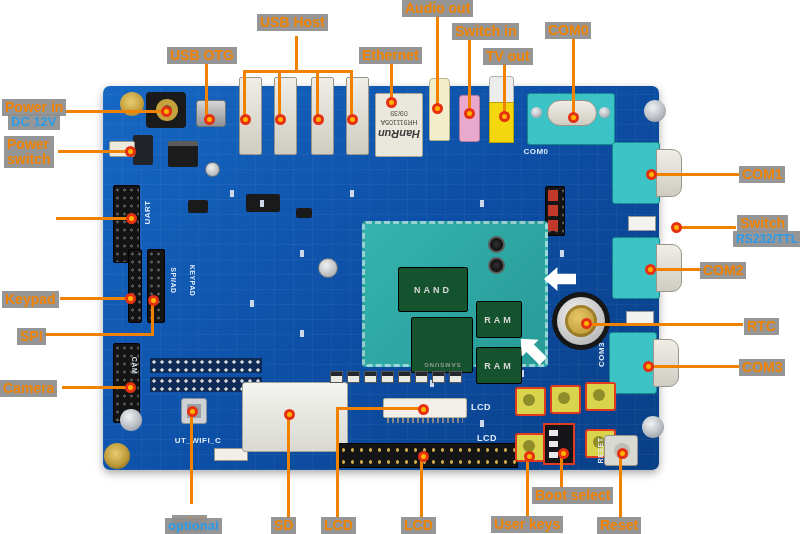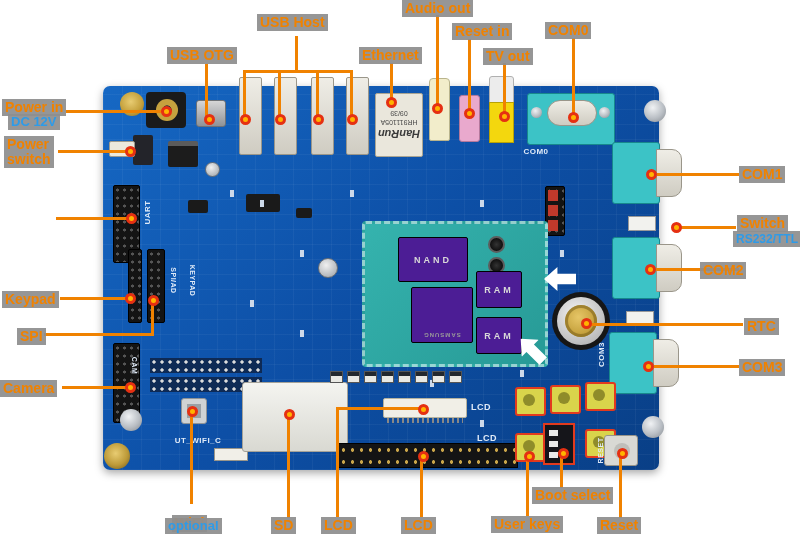--- a/index.html
+++ b/index.html
@@ -21,23 +21,23 @@
        repeating-linear-gradient(90deg,rgba(255,255,255,.045) 0 1px,transparent 1px 19px),
        linear-gradient(135deg,#1668c4 0%,#0d4fa6 50%,#093f86 100%);
      box-shadow:0 3px 8px rgba(0,0,0,.35);}
   .part{position:absolute;z-index:2;box-sizing:border-box;}
   .hdr{background-color:#141414;border:1px solid #000;border-radius:2px;
        background-image:radial-gradient(circle,#555 1.3px,transparent 1.8px);background-size:7px 8px;}
   .tealc{background:#3cc3c6;border:1px solid #17888c;border-radius:3px;}
   .shell{background:linear-gradient(180deg,#efede6,#cfccc2);border:1px solid #9a968a;}
   .silk{position:absolute;color:#dfeaf8;font:700 8px/9px "Liberation Sans",sans-serif;
         letter-spacing:.5px;z-index:4;text-align:center;}
-  .chip{position:absolute;background:#4c1d95;border:1px solid #000;border-radius:2px;z-index:3;
+  .chip{position:absolute;background:#14532d;border:1px solid #000;border-radius:2px;z-index:3;
         display:flex;align-items:center;justify-content:center;
-        color:#d8d8d8;font:700 9px "Liberation Sans",sans-serif;letter-spacing:3px;}
+        color:#d8d8d8;font:700 9px "Liberation Sans",sans-serif;letter-spacing:3px;margin-top:30px;}
   .screw{position:absolute;border-radius:50%;z-index:3;
          background:radial-gradient(circle at 40% 35%,#f0f2f4,#b9bec4 55%,#82878d);}
   .arrow{position:absolute;background:#fff;z-index:4;
          clip-path:polygon(0% 50%,42% 0%,42% 28%,100% 28%,100% 72%,42% 72%,42% 100%);}
   .key{position:absolute;width:27px;height:25px;background:#d9d44b;border:2px solid #e23a1e;
        border-radius:3px;z-index:3;}
   .key::after{content:"";position:absolute;left:6px;top:5px;width:12px;height:12px;border-radius:50%;
        background:#8f8c2a;}
   .led{position:absolute;width:11px;height:10px;z-index:3;
        background:linear-gradient(180deg,#23282e 0 45%,#e9e9e4 45%);border:1px solid #555;}
@@ -238,21 +238,21 @@
   <div class="dot" style="left:418px;top:404px;"></div>
   <div class="dot" style="left:418px;top:451px;"></div>
   <div class="dot" style="left:524px;top:451px;"></div>
   <div class="dot" style="left:558px;top:448px;"></div>
   <div class="dot" style="left:617px;top:448px;"></div>
 
   <div class="lbl" style="left:167px;top:47px;">USB OTG</div>
   <div class="lbl" style="left:257px;top:14px;">USB Host</div>
   <div class="lbl" style="left:359px;top:47px;">Ethernet</div>
   <div class="lbl" style="left:402px;top:0px;">Audio out</div>
-  <div class="lbl" style="left:452px;top:23px;">Reset in</div>
+  <div class="lbl" style="left:452px;top:23px;">Switch in</div>
   <div class="lbl" style="left:483px;top:48px;">TV out</div>
   <div class="lbl" style="left:545px;top:22px;">COM0</div>
 
   <div class="lbl" style="left:2px;top:99px;">Power in</div>
   <div class="lbl blue" style="left:8px;top:114px;">DC 12V</div>
   <div class="lbl" style="left:4px;top:136px;">Power
 switch</div>
   <div class="lbl" style="left:2px;top:291px;">Keypad</div>
   <div class="lbl" style="left:17px;top:328px;">SPI</div>
   <div class="lbl" style="left:0px;top:380px;">Camera</div>

